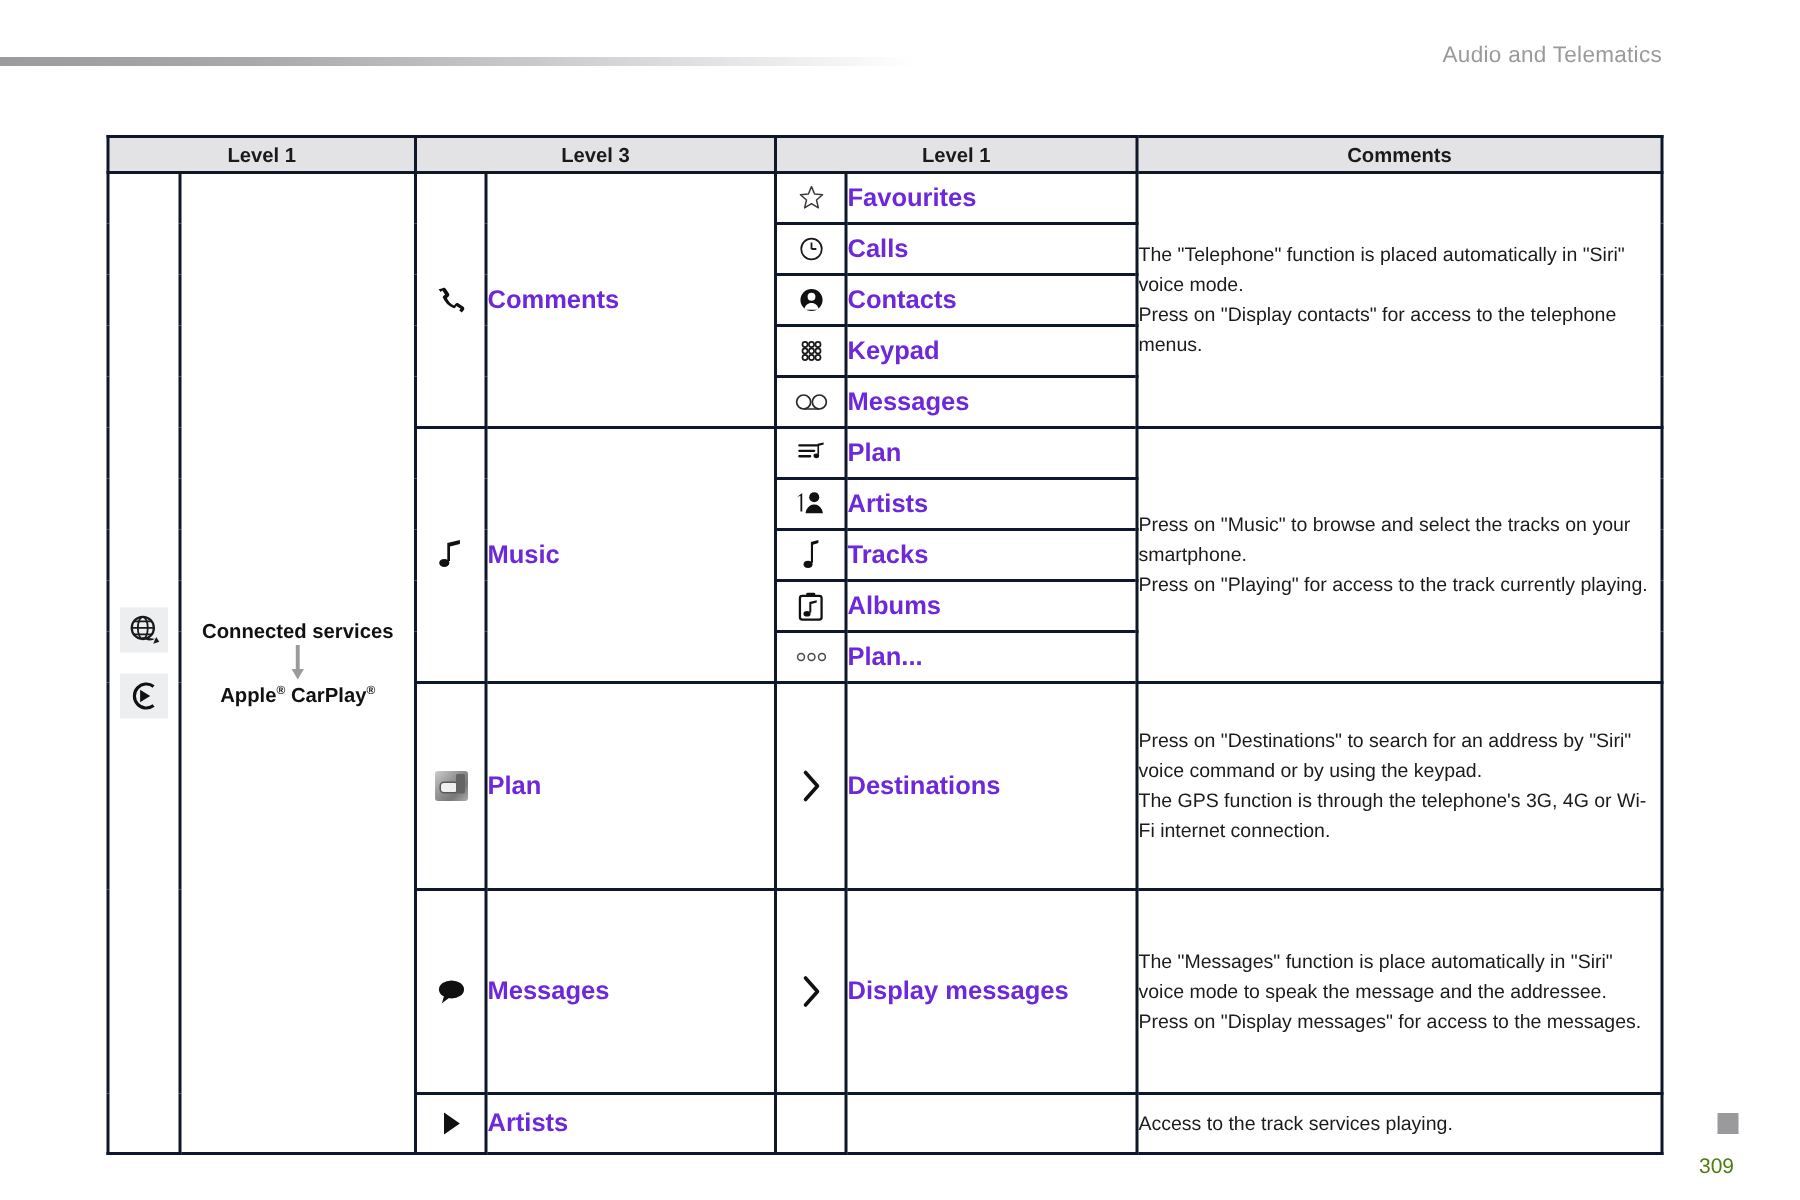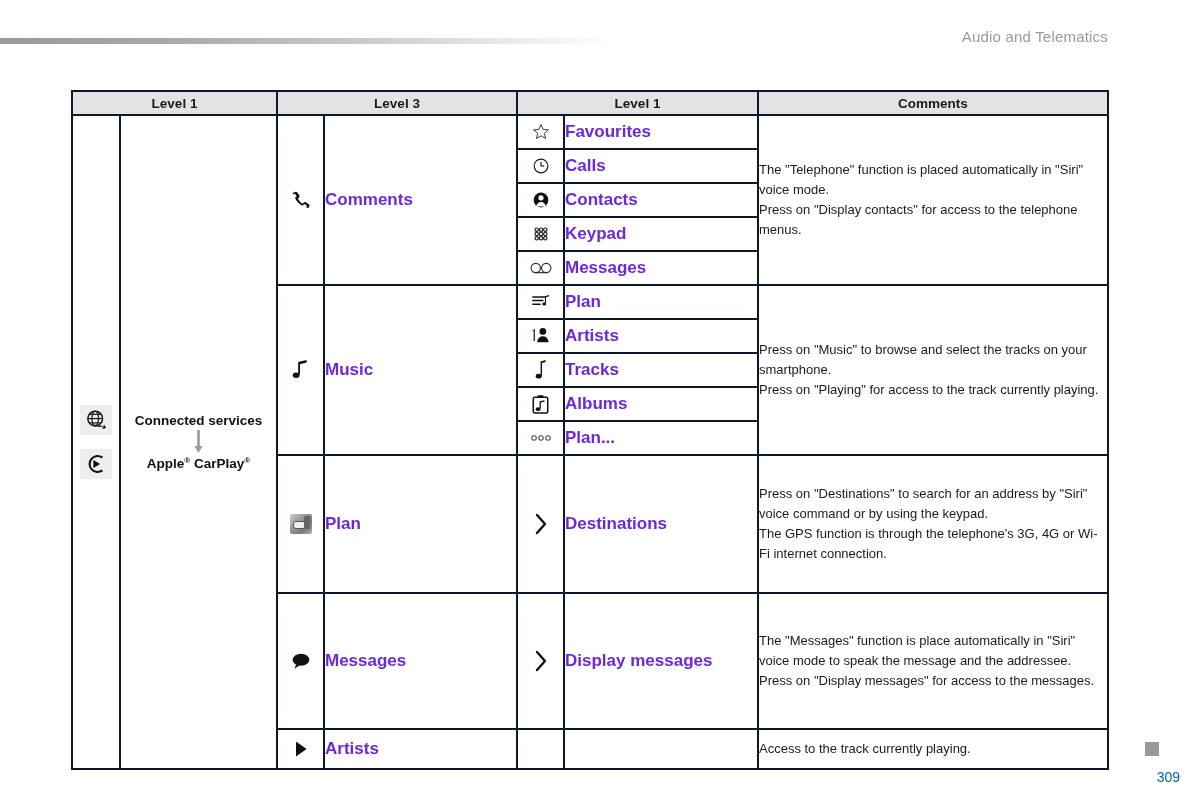--- a/index.html
+++ b/index.html
@@ -116,22 +116,22 @@
     content: ""; position: absolute; right: 2px; top: 2px;
     width: 6px; height: 13px; background: #575757; border-radius: 1px;
   }
 
   
   .page-marker {
     position: absolute; right: 41px; bottom: 44px;
     width: 14px; height: 14px; background: #9a9a9c;
   }
   .page-number {
-    position: absolute; right: 20px; bottom: 15px;
-    font-size: 14px; color: #0369a1; font-weight: normal;
+    position: absolute; right: 44px; bottom: 15px;
+    font-size: 14px; color: #4d7c0f; font-weight: normal;
   }
 </style>
 </head>
 <body>
 
 <div class="page">
 
   <div class="header-rule"></div>
   <div class="header-title">Audio and Telematics</div>
 
@@ -379,21 +379,21 @@
           <svg class="ico" width="16" height="18" viewBox="0 0 16 18">
             <path d="M3 1.6 L13.6 9 L3 16.4 Z" fill="#111"></path>
           </svg>
         </td>
         <td class="label-cell" style="height:40px">Artists</td>
 
         <td class="icon-cell"></td>
         <td class="label-cell"></td>
 
         <td class="comment-cell">
-          <p>Access to the track currently playing.</p>
+          <p>Access to the track services playing.</p>
         </td>
       </tr>
 
     </tbody>
   </table>
 
   <div class="page-marker"></div>
   <div class="page-number">309</div>
 
 </div>

